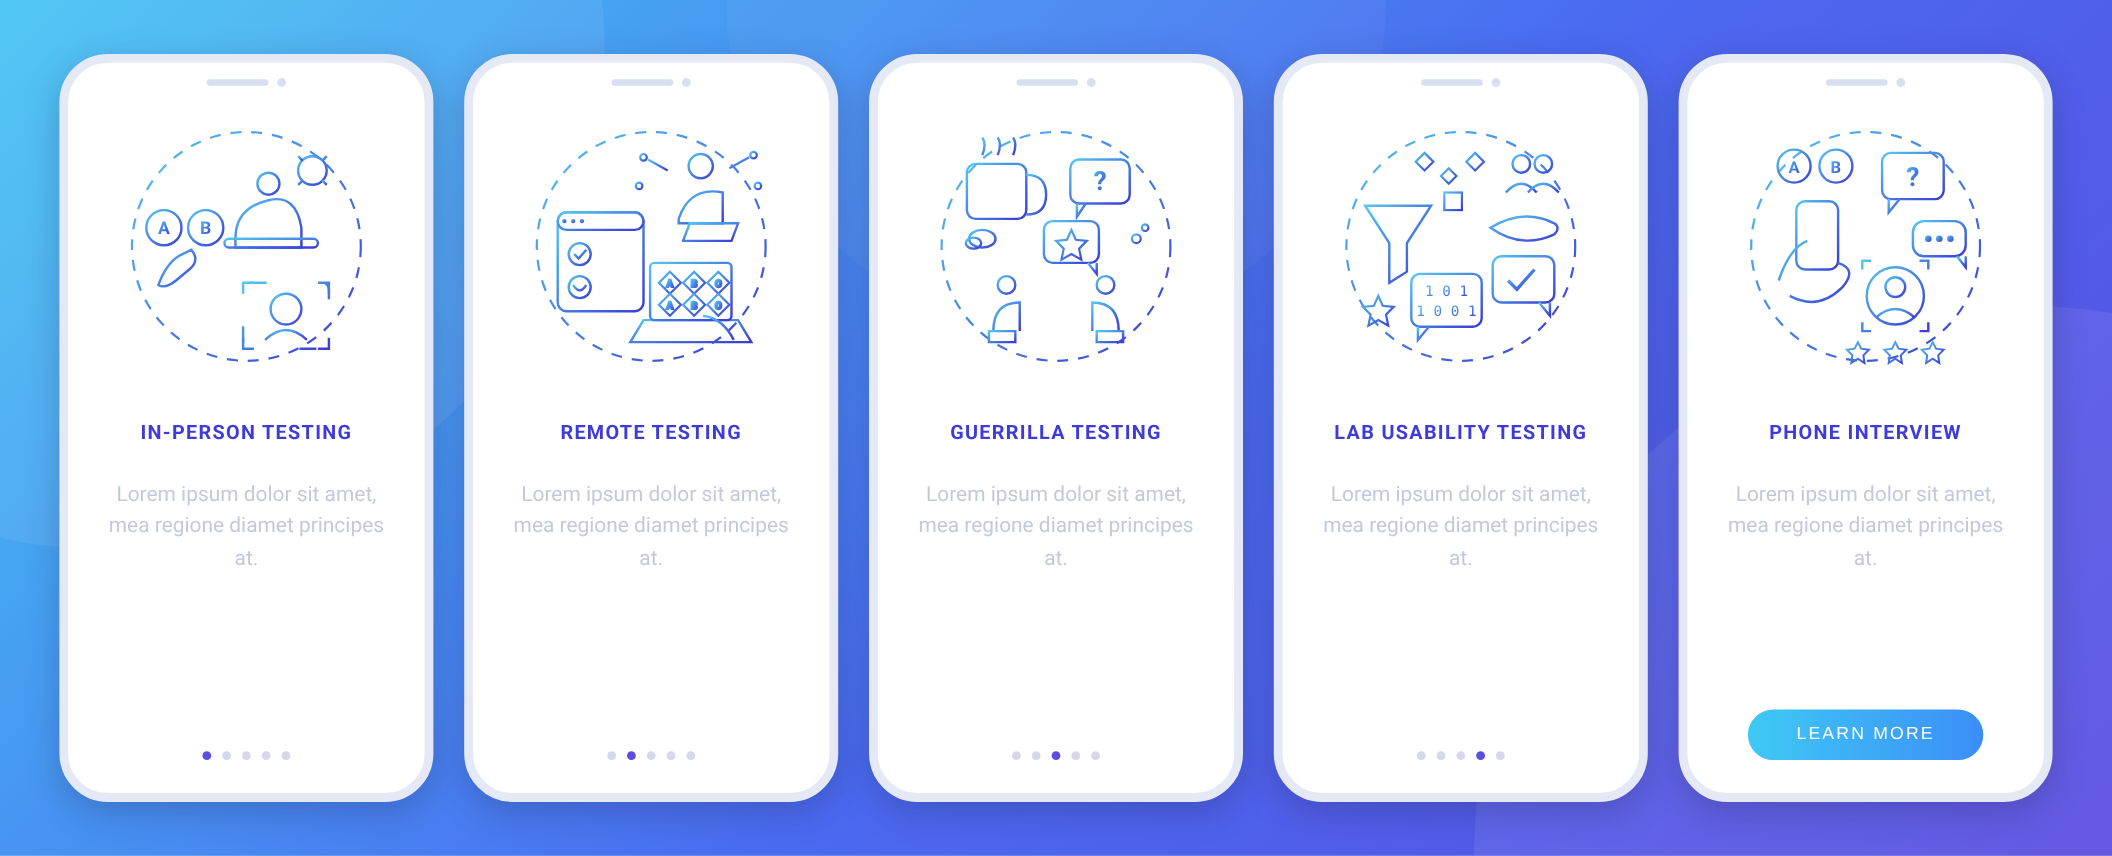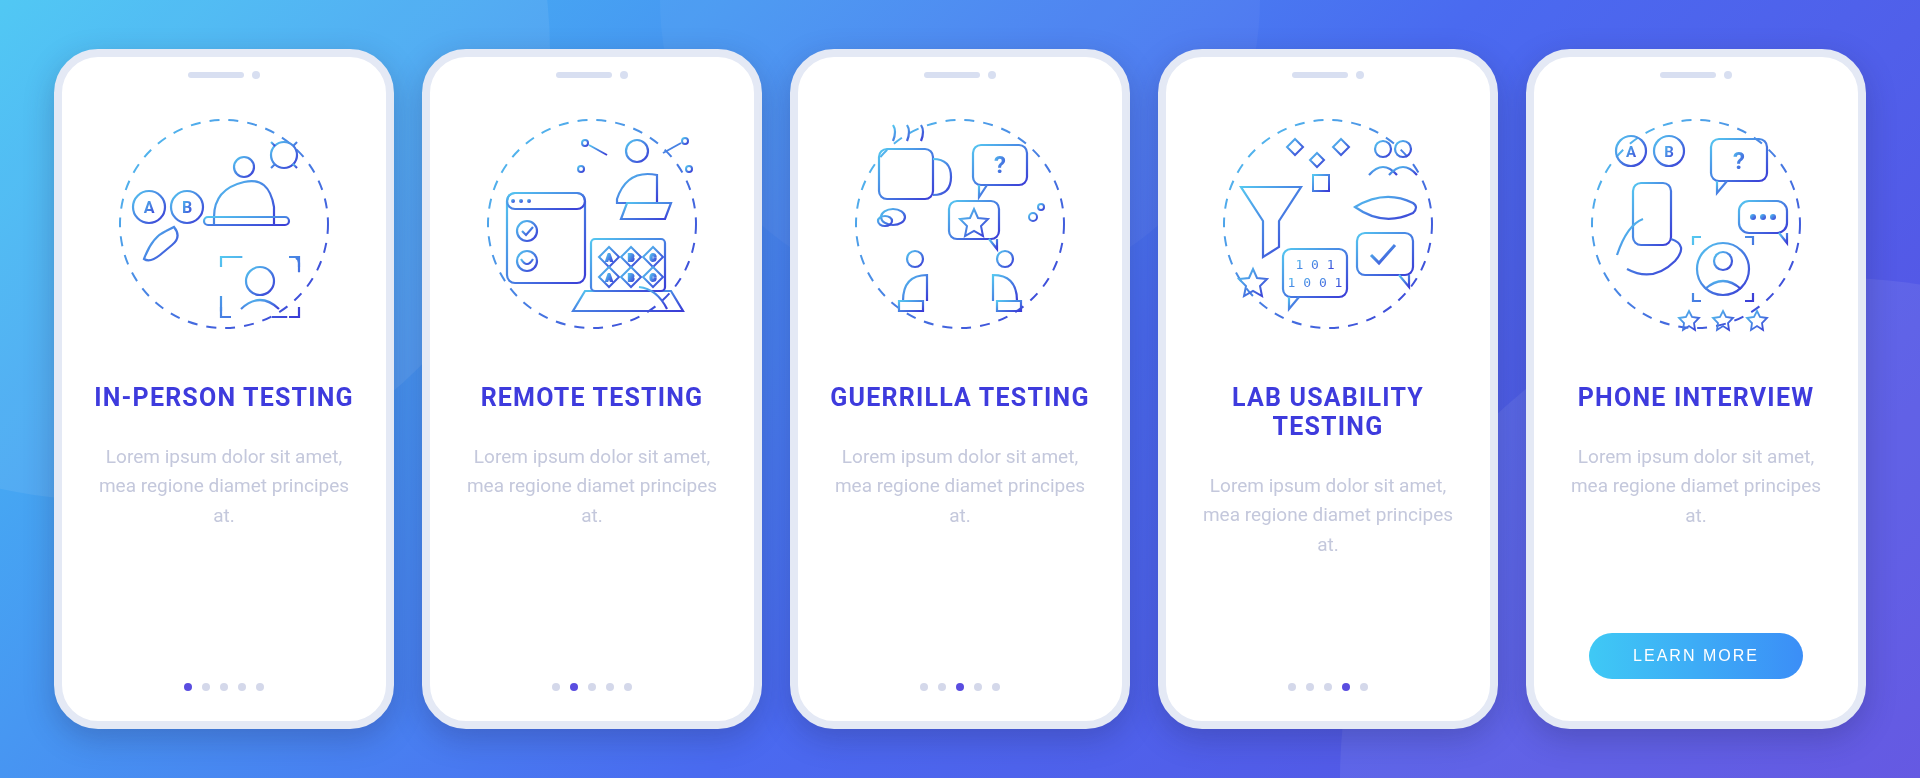--- a/index.html
+++ b/index.html
@@ -63,21 +63,21 @@
     height: 230px;
     margin-top: 12px;
     position: relative;
     display:flex; align-items:center; justify-content:center;
   }
   .illus svg { width: 230px; height: 230px; display:block; }
   .title {
     margin-top: 44px;
     color: #3e3bdd;
     font-weight: 700;
-    font-size: 25px;
+    font-size: 18px;
     letter-spacing: 1.2px;
     text-align: center;
     text-transform: uppercase;
   }
   .desc {
     margin-top: 30px;
     color: #c4c8dc;
     font-size: 19px;
     line-height: 1.55;
     text-align: center;
@@ -89,21 +89,21 @@
     gap: 10px;
     padding-bottom: 6px;
   }
   .dot {
     width: 8px; height: 8px; border-radius: 50%;
     background: #d4d8ea;
   }
   .dot.active { background: #5a4de0; }
   .cta {
     margin-top: auto;
-    margin-bottom: 18px;
+    margin-bottom: 6px;
     background: linear-gradient(90deg, #3fc9f5 0%, #3b8ef7 100%);
     color: #fff;
     border: none;
     border-radius: 999px;
     padding: 14px 44px;
     font-size: 16px;
     letter-spacing: 2px;
     font-weight: 500;
     cursor: pointer;
   }

